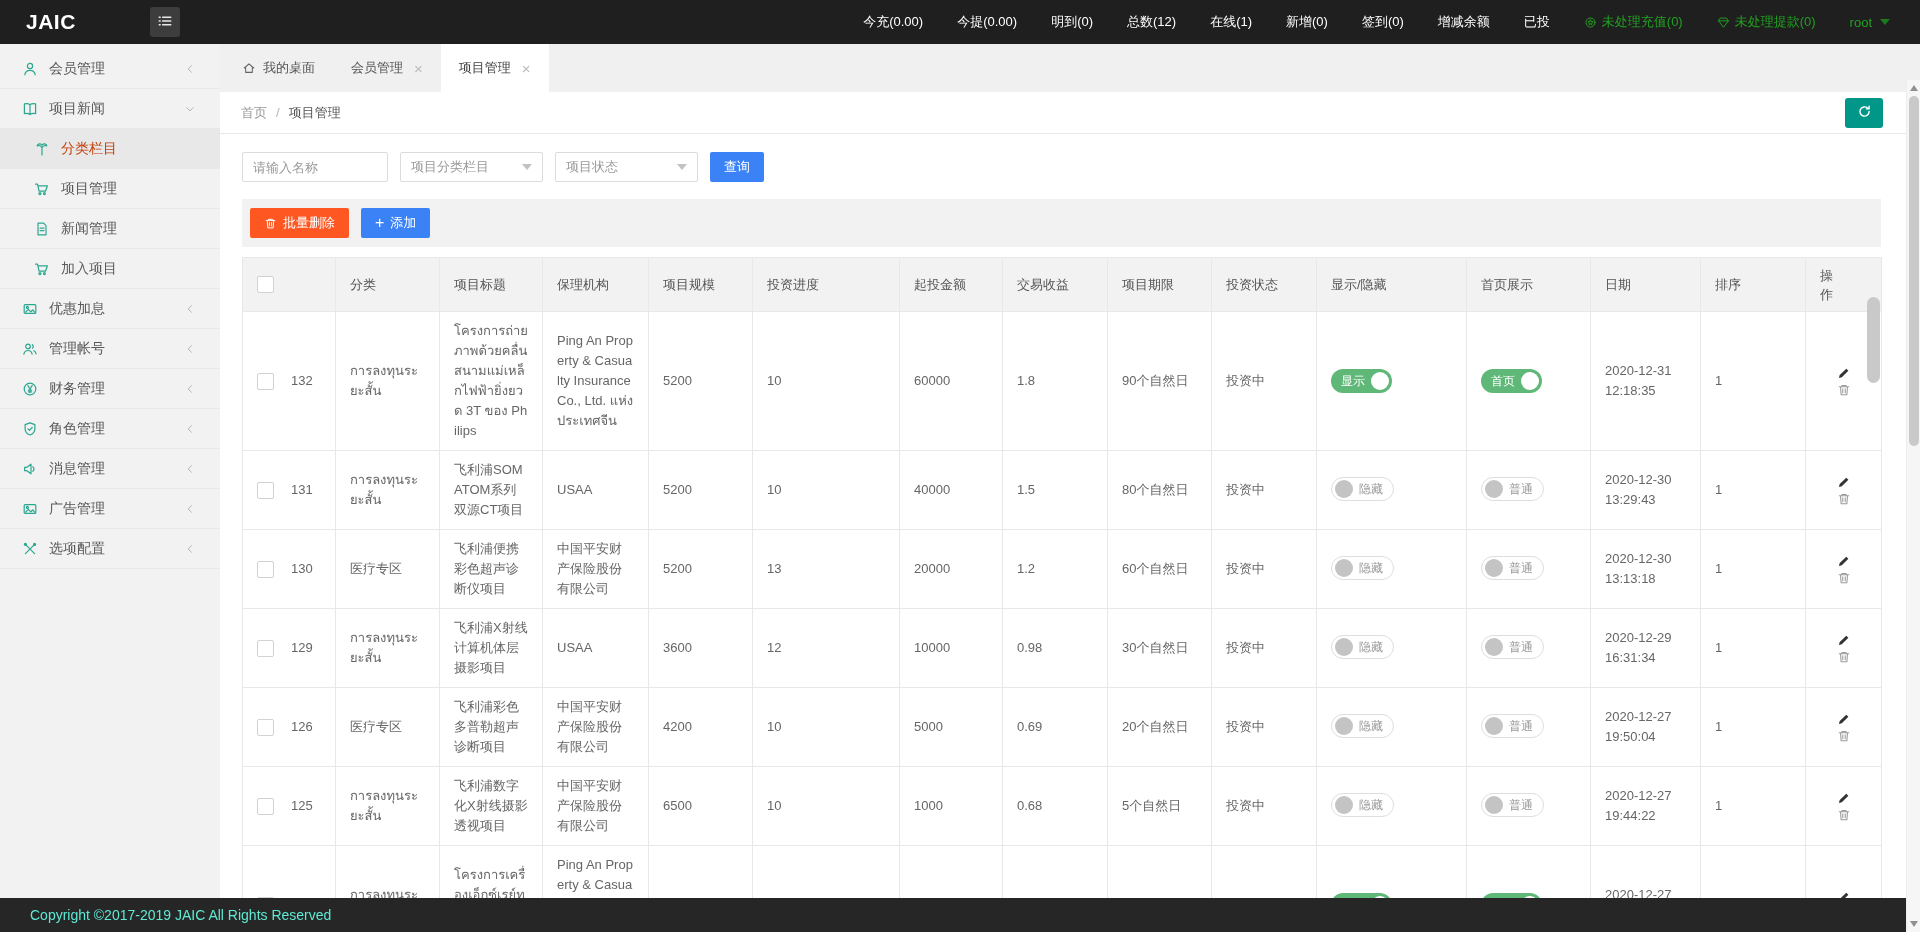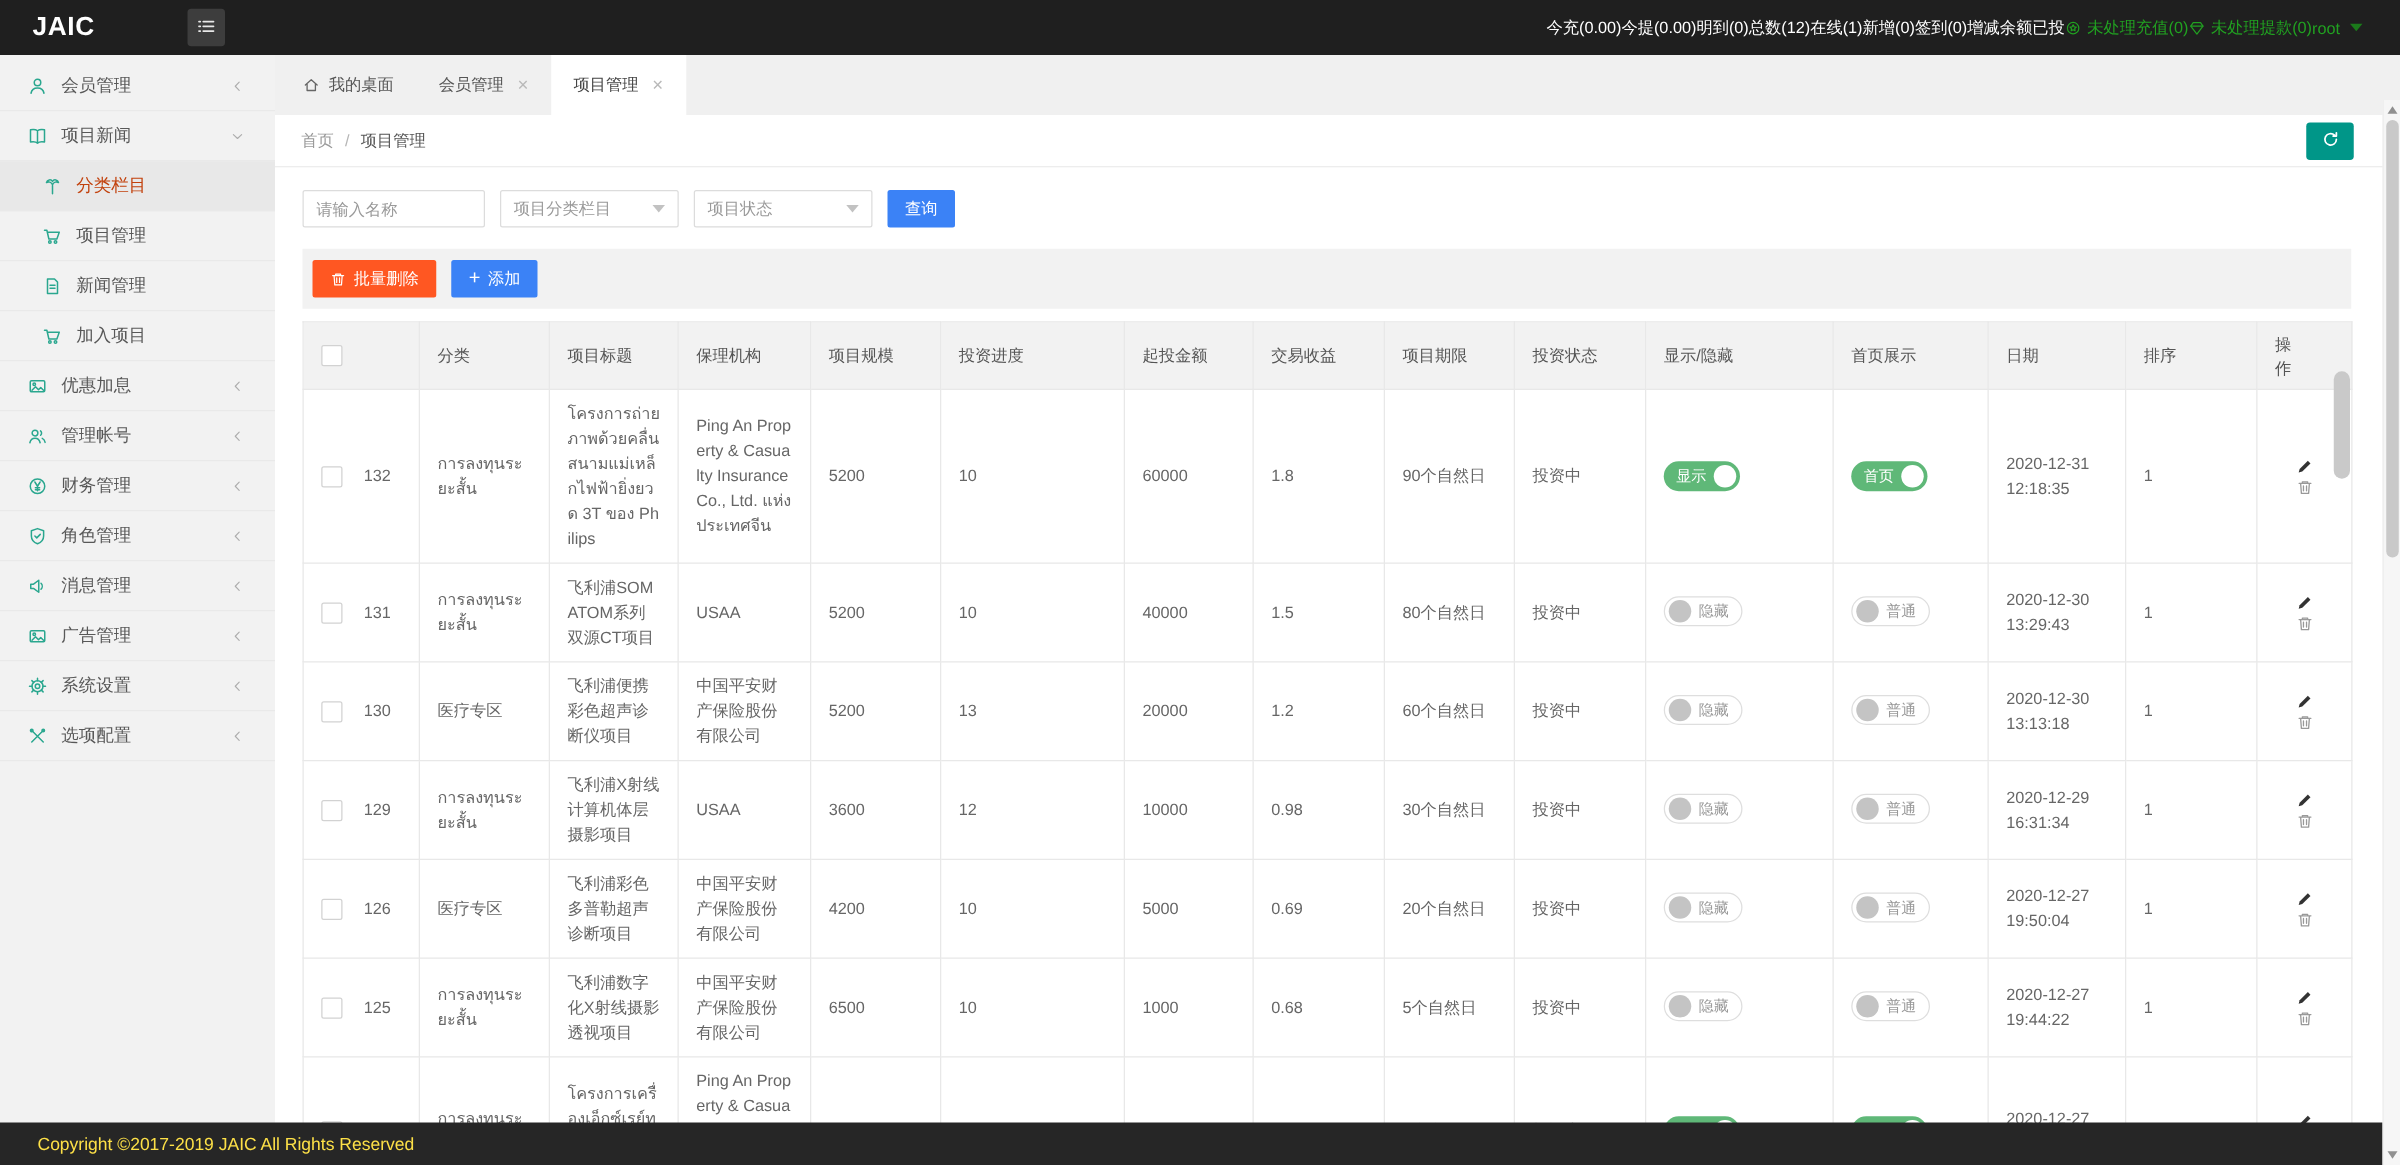--- a/index.html
+++ b/index.html
@@ -8,21 +8,21 @@
   svg{fill:none;stroke:currentColor;stroke-width:1.2;stroke-linecap:round;stroke-linejoin:round}
   svg .fill{fill:currentColor;stroke:none}
 
   
   .topbar{position:absolute;top:0;left:0;width:1920px;height:44px;background:#1f1f1f;
           display:flex;align-items:center;z-index:40}
   .brand{width:150px;padding-left:26px;color:#fff;font-size:21px;font-weight:bold;letter-spacing:.5px;box-sizing:border-box}
   .hamburger{width:30px;height:30px;background:#3d3d3d;border:none;border-radius:3px;
              display:flex;align-items:center;justify-content:center;cursor:pointer;color:#e8e8e8;padding:0}
   .hamburger svg{width:16px;height:16px;stroke-width:1.4}
-  .topstats{margin-left:auto;display:flex;align-items:center;padding-right:30px}
+  .topstats{margin-left:auto;display:flex;align-items:center;gap:34px;padding-right:30px}
   .stat{color:#fff;font-size:13px;display:flex;align-items:center;gap:5px;white-space:nowrap}
   .stat.green{color:#21a121;cursor:pointer}
   .stat .icon{width:13px;height:13px}
   .stat .icon svg{width:13px;height:13px}
   .tri{width:0;height:0;border-left:5px solid transparent;border-right:5px solid transparent;
        border-top:6px solid #1b7a1b;margin-left:3px}
 
   
   .sidebar{position:absolute;top:44px;left:0;width:220px;bottom:0;background:#f2f2f2;
            padding-top:5px;box-sizing:border-box;z-index:10}
@@ -96,21 +96,21 @@
   .opcell{text-align:center}
   .op-edit,.op-del{display:block;width:14px;height:14px;margin:3px auto;cursor:pointer}
   .op-edit{color:#333}
   .op-del{color:#999}
   .op-edit svg,.op-del svg{width:14px;height:14px;display:block}
 
   .inner-thumb{position:absolute;left:1647px;top:253px;width:13px;height:86px;background:#c9c9c9;
                border-radius:7px;z-index:15;cursor:pointer}
 
   
-  .footer{position:absolute;left:0;right:0;bottom:0;height:34px;background:#262626;color:#fde047;
+  .footer{position:absolute;left:0;right:0;bottom:0;height:34px;background:#262626;color:#5eead4;
           font-size:14px;display:flex;align-items:center;padding-left:30px;z-index:30;box-sizing:border-box}
   .outer-scrollbar{position:absolute;top:80px;right:0;bottom:0;width:14px;background:#f6f6f6;
                    border-left:1px solid #ededed;z-index:35;box-sizing:border-box;cursor:pointer}
   .sb-arrow{position:absolute;left:50%;transform:translateX(-50%);width:0;height:0;
             border-left:4px solid transparent;border-right:4px solid transparent}
   .sb-arrow.up{top:5px;border-bottom:6px solid #909090}
   .sb-arrow.down{bottom:5px;border-top:6px solid #909090}
   .outer-thumb{position:absolute;left:2px;top:16px;width:10px;height:350px;background:#c9c9c9;border-radius:5px}
 </style>
 </head>
@@ -296,35 +296,20 @@
     </div>
     <div class="sb-item">
       <span class="icon">
         <svg viewBox="0 0 16 16">
           <rect x="2.2" y="3.6" width="11.6" height="8.8" rx="1"></rect>
           <circle cx="5.4" cy="6.4" r="1"></circle>
           <path d="M3.6 11.2l2.8-2.8 2.4 2.4 1.8-1.8 2.2 2.2"></path>
         </svg>
       </span>
       <span class="sb-label">广告管理</span>
-      <span class="chev">
-        <svg viewBox="0 0 16 16">
-          <path d="M9.8 3.6L5.6 8l4.2 4.4"></path>
-        </svg>
-      </span>
-    </div>
-    <div class="sb-item">
-      <span class="icon">
-        <svg viewBox="0 0 16 16">
-          <circle cx="8" cy="8" r="1.8"></circle>
-          <circle cx="8" cy="8" r="4.4"></circle>
-          <path d="M8 1.6v2M8 12.4v2M1.6 8h2M12.4 8h2M3.5 3.5l1.4 1.4M11.1 11.1l1.4 1.4M12.5 3.5l-1.4 1.4M4.9 11.1l-1.4 1.4"></path>
-        </svg>
-      </span>
-      <span class="sb-label">系统设置</span>
       <span class="chev">
         <svg viewBox="0 0 16 16">
           <path d="M9.8 3.6L5.6 8l4.2 4.4"></path>
         </svg>
       </span>
     </div>
     <div class="sb-item">
       <span class="icon">
         <svg viewBox="0 0 16 16">
           <path d="M3.4 12.6L12.6 3.4M3.4 3.4l9.2 9.2"></path>

